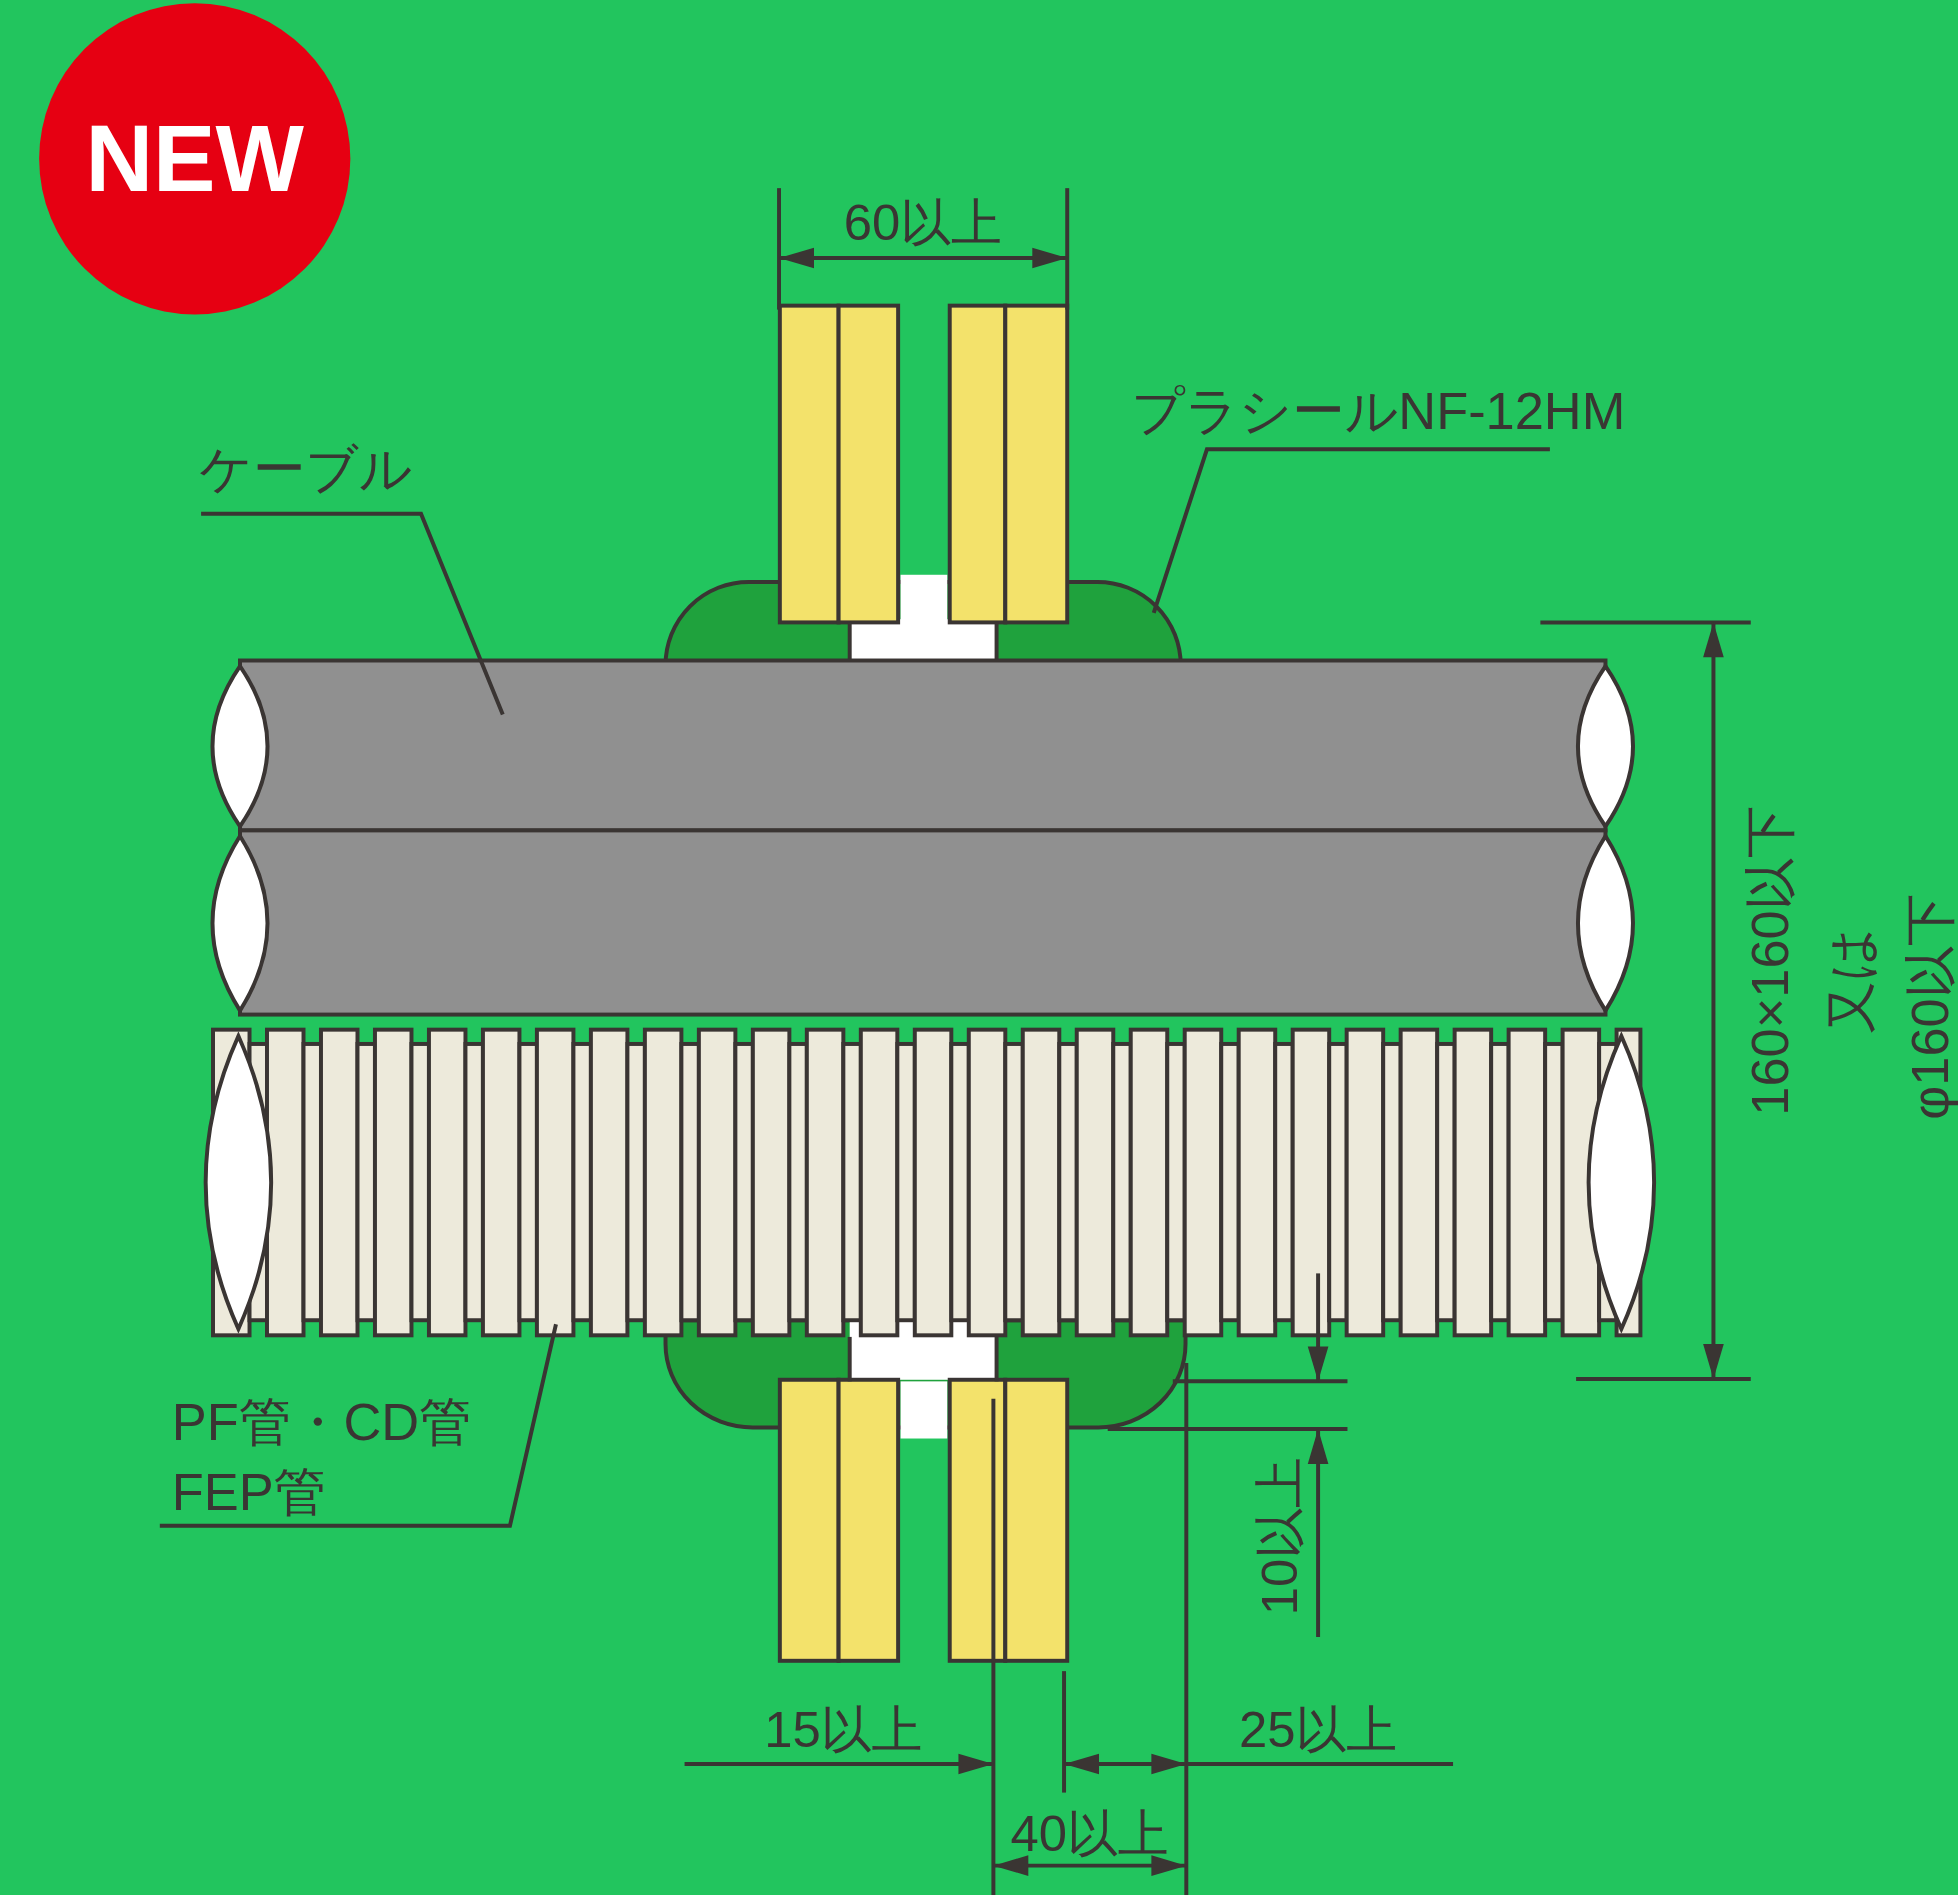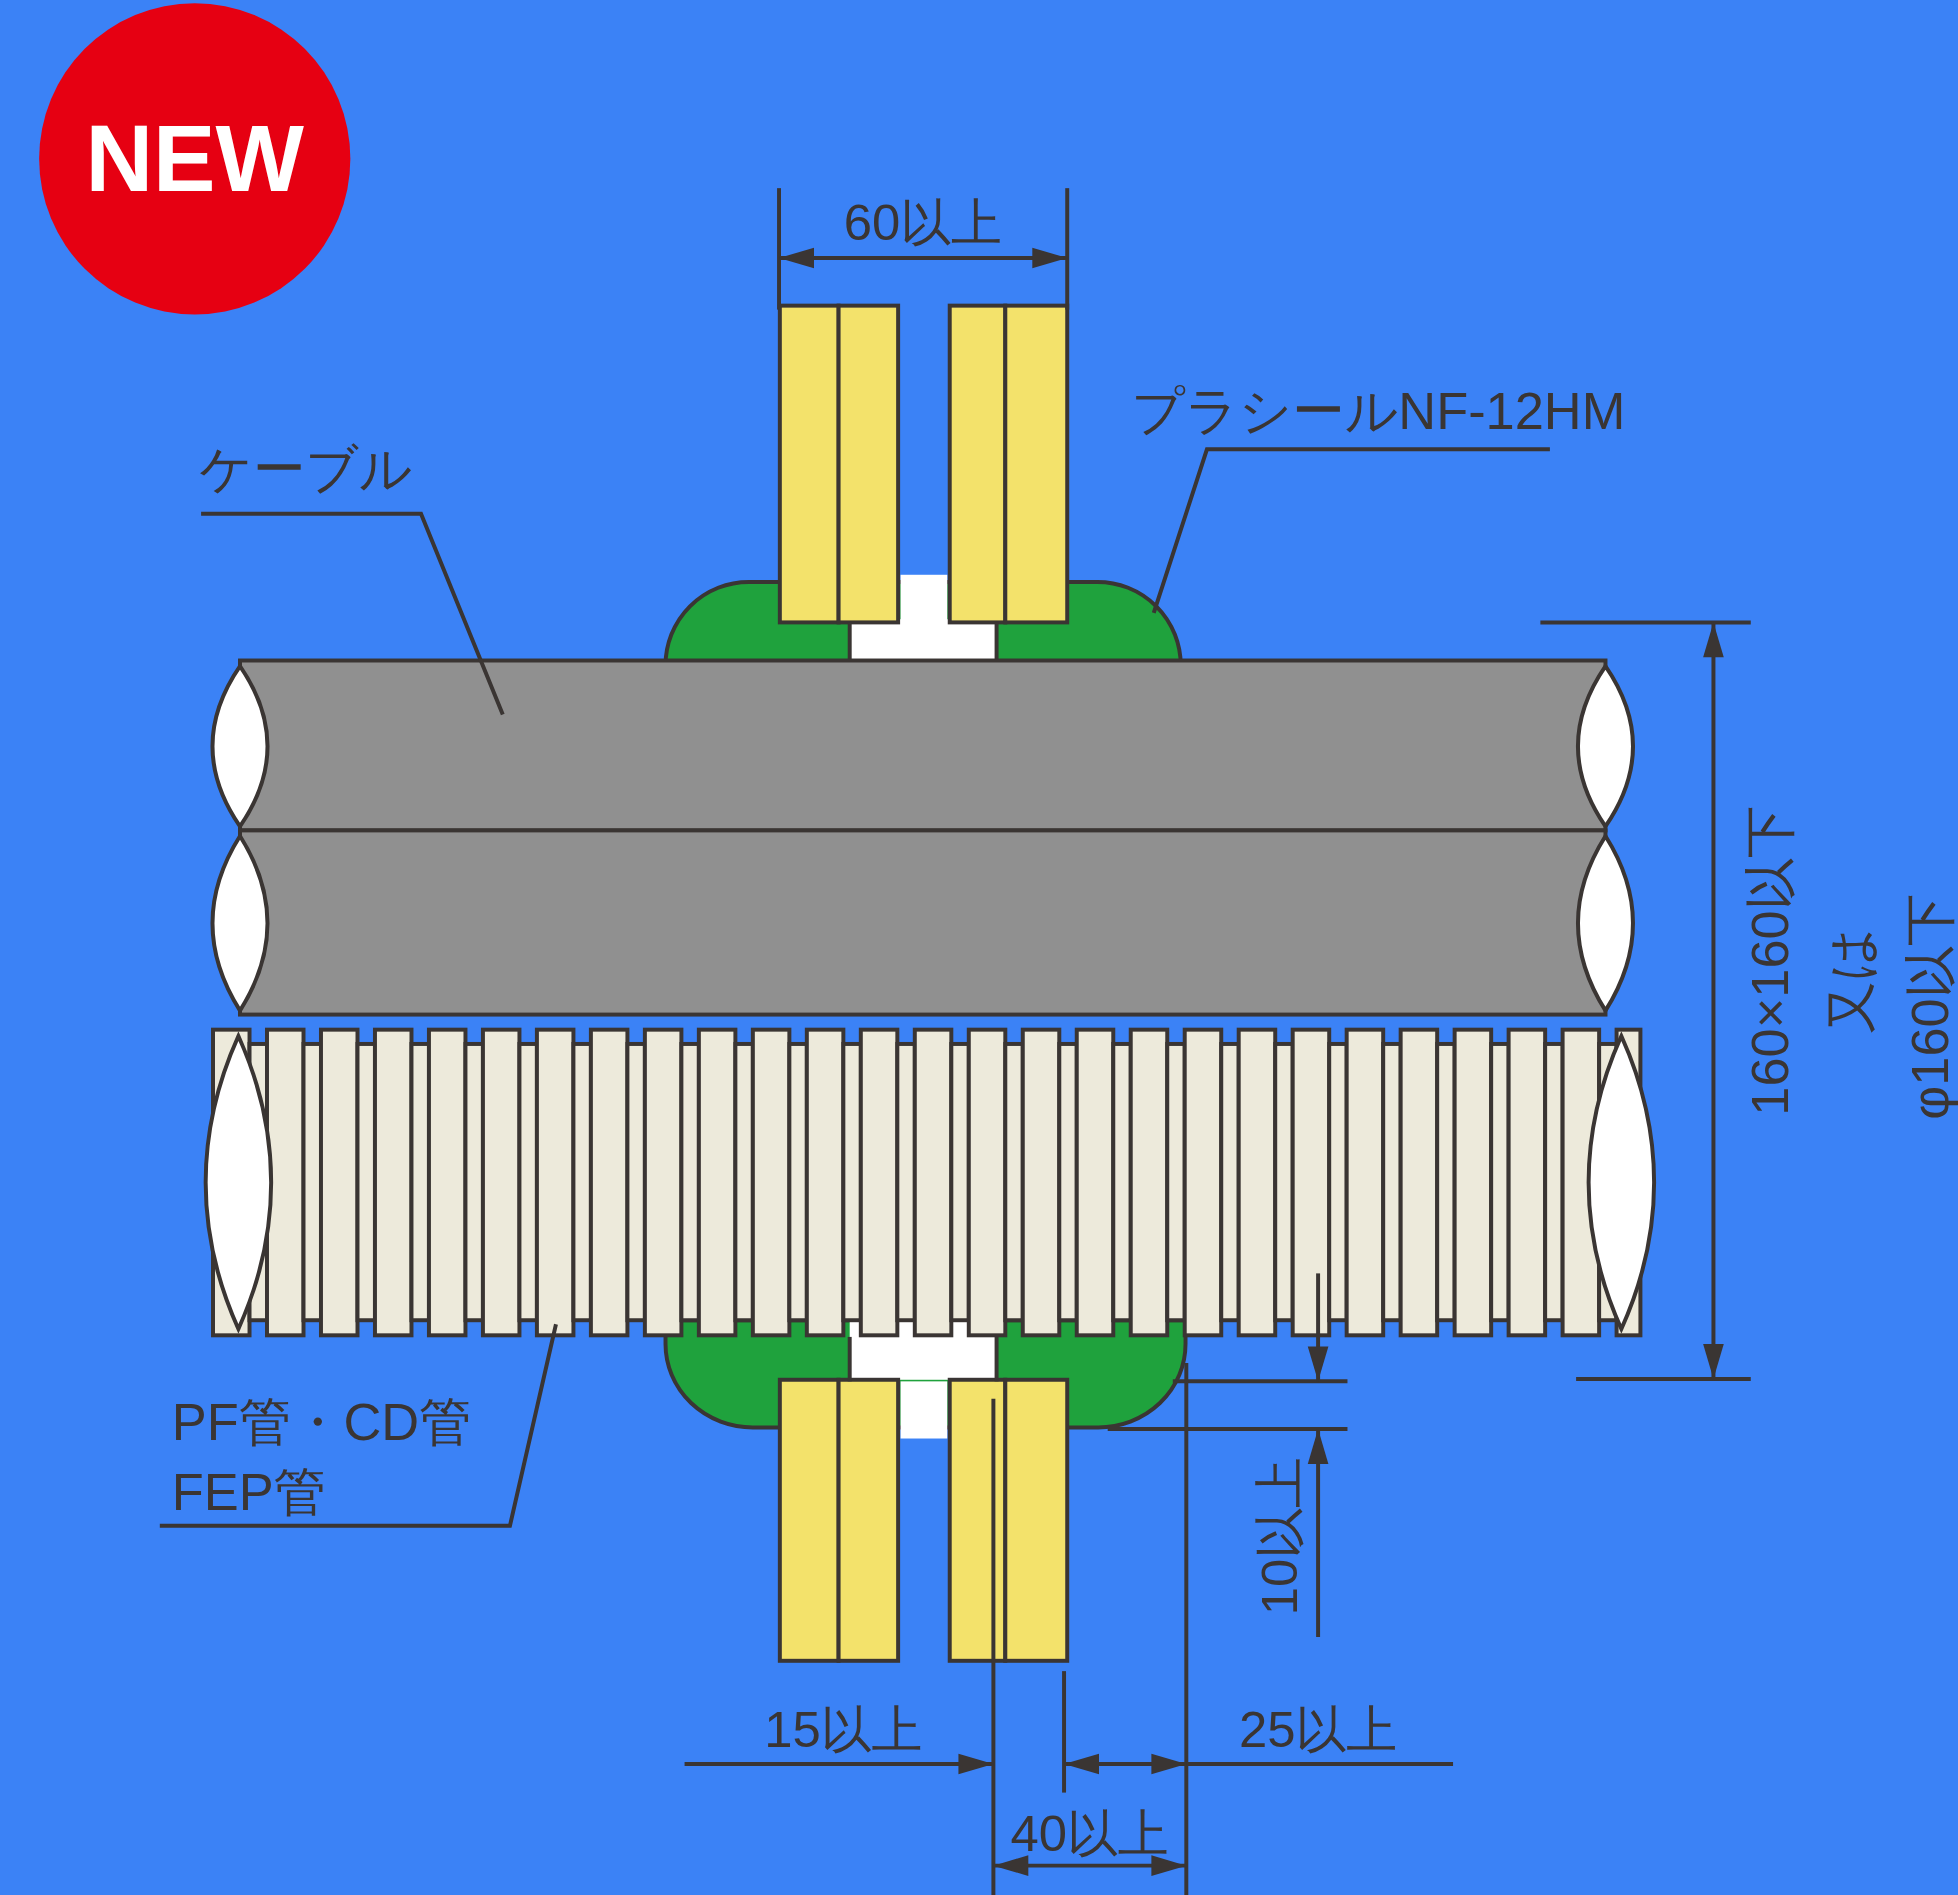--- a/index.html
+++ b/index.html
@@ -1,16 +1,16 @@
 <!DOCTYPE html>
 <html style="font-size:12.7px"><head>
 <meta charset="utf-8">
 <style>
   html,body{margin:0;padding:0;background:#ffffff;}
-  .stage{position:relative;width:1959px;height:1895px;background:#3b82f6;overflow:hidden;}
+  .stage{position:relative;width:1959px;height:1895px;background:#22c55e;overflow:hidden;}
   svg{display:block;position:absolute;left:0;top:0;}
   text{font-family:"Liberation Sans","DejaVu Sans",sans-serif;fill:#3a3533;font-weight:500;}
   .dimtxt{font-size:64px;}
   .lbltxt{font-size:66px;}
   .badgetxt{font-size:118px;font-weight:bold;fill:#ffffff;}
   .ln{stroke:#3a3533;stroke-width:5;fill:none;}
   .arr{fill:#3a3533;stroke:none;}
   .outl{stroke:#3a3533;stroke-width:5;}
 </style>
 </head>

